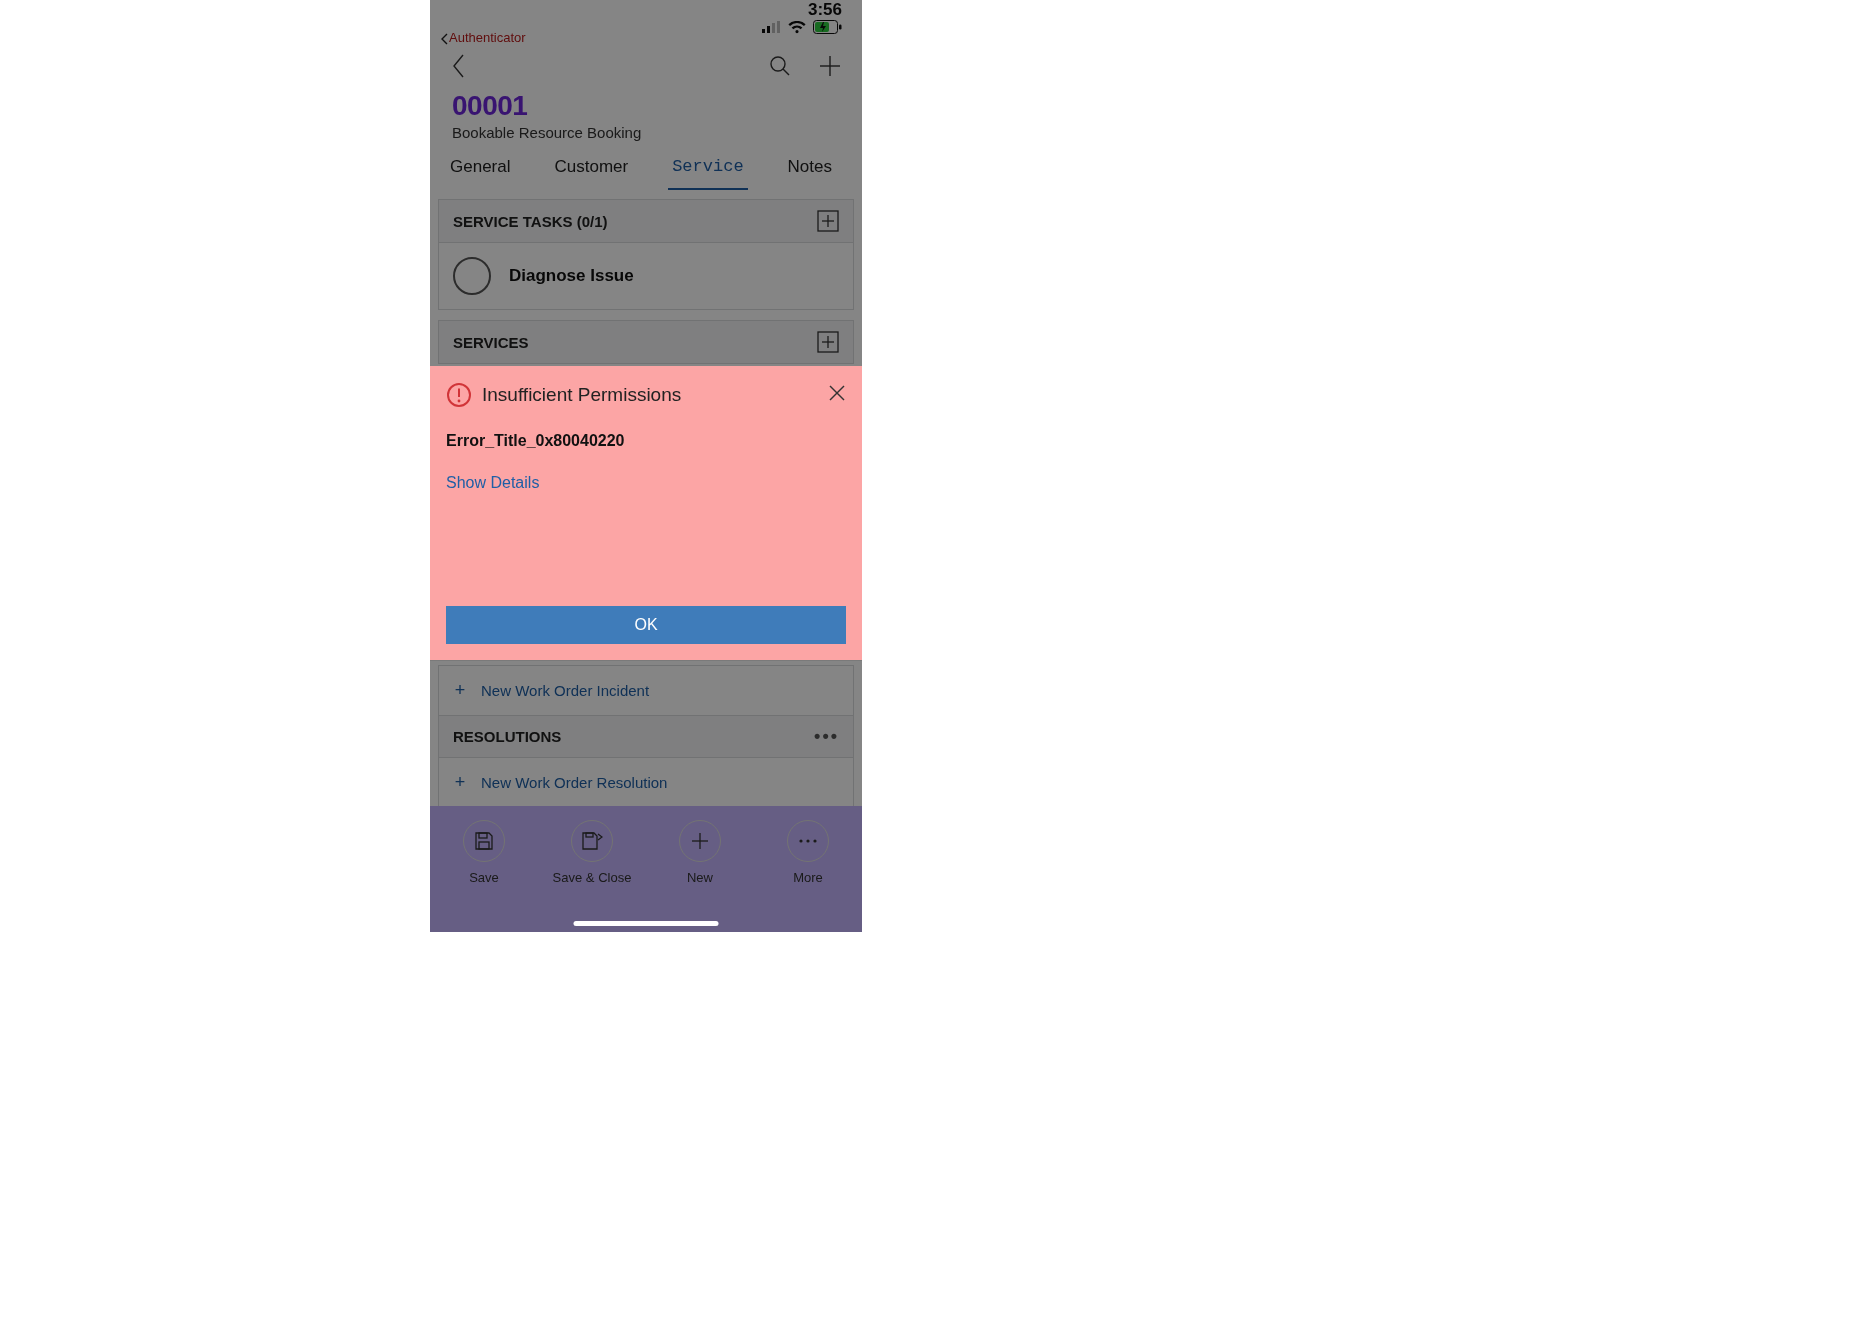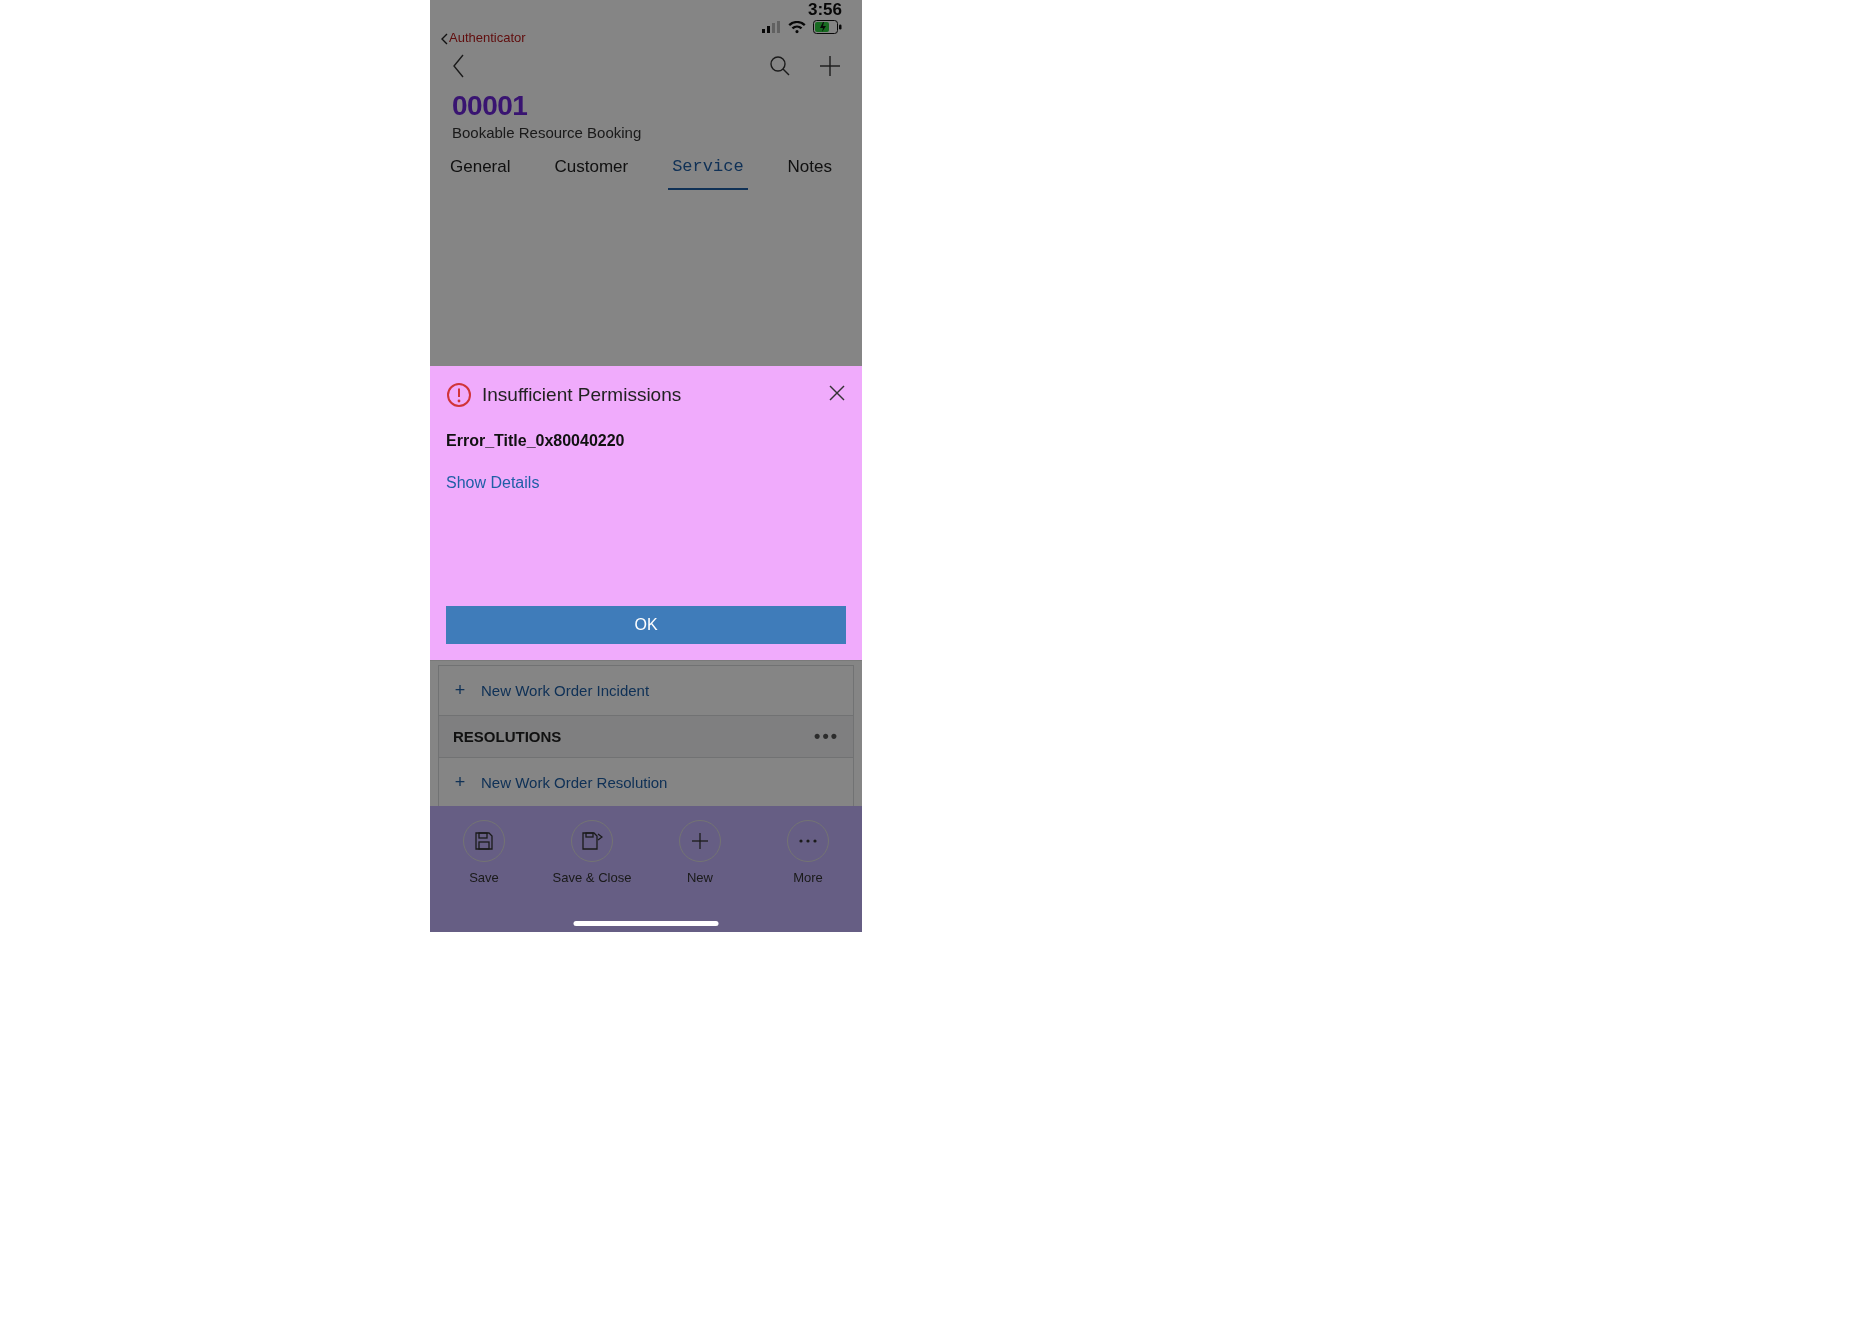--- a/index.html
+++ b/index.html
@@ -30,21 +30,21 @@
     .task-label { font-size: 17px; font-weight: 600; color: #111; }
     .link-row { border: 1px solid #d9dbdd; border-top: 0; padding: 14px 14px; display: flex; align-items: center; gap: 14px; color: #1f5fa6; font-size: 15px; }
     .link-row .plus { font-size: 18px; width: 14px; text-align: center; }
     .ellipsis { font-size: 18px; color: #555; letter-spacing: 2px; }
     .bottom-bar { position: absolute; left: 0; right: 0; bottom: 0; height: 126px; background: #c4b5fd; display: flex; justify-content: space-around; align-items: flex-start; padding-top: 14px; }
     .bb-item { display: flex; flex-direction: column; align-items: center; gap: 8px; width: 25%; }
     .bb-icn { width: 42px; height: 42px; border-radius: 50%; border: 1px solid #dcdcdc; display: flex; align-items: center; justify-content: center; }
     .bb-label { font-size: 13px; color: #333; }
     .home-ind { position: absolute; bottom: 6px; left: 50%; transform: translateX(-50%); width: 145px; height: 5px; background: #fff; border-radius: 3px; }
     
-    .dialog { position: absolute; left: 0; right: 0; top: 366px; background: #f0abfc; padding: 16px 16px 16px 16px; height: 294px; box-shadow: 0 1px 0 rgba(0,0,0,0.08); }
+    .dialog { position: absolute; left: 0; right: 0; top: 366px; background: #fca5a5; padding: 16px 16px 16px 16px; height: 294px; box-shadow: 0 1px 0 rgba(0,0,0,0.08); }
     .dlg-hdr { display: flex; align-items: center; justify-content: space-between; }
     .dlg-left { display: flex; align-items: center; gap: 10px; }
     .dlg-title { font-size: 19px; color: #222; }
     .dlg-close { width: 18px; height: 18px; color: #333; }
     .dlg-err { font-size: 16px; font-weight: 700; color: #111; margin-top: 24px; }
     .dlg-link { color: #1f5fa6; font-size: 16px; margin-top: 24px; display: inline-block; }
     .dlg-ok { position: absolute; left: 16px; right: 16px; bottom: 16px; background: #3f7cba; color: #fff; text-align: center; font-size: 16px; padding: 10px 1px; }
     .sec2 { margin-top: 10px; }
     
     .lower-sections { position: absolute; left: 8px; right: 8px; top: 665px; }
@@ -111,20 +111,42 @@
     </div>
 
     <div class="tabs">
       <span class="tab">General</span>
       <span class="tab">Customer</span>
       <span class="tab active">Service</span>
       <span class="tab">Notes</span>
       <span class="tab">Timeline</span>
     </div>
 
+    <div class="content">
+      <div class="section-hdr">
+        <span>SERVICE TASKS (0/1)</span>
+        <svg class="add-sq" viewBox="0 0 22 22">
+            <rect x="1" y="1" width="20" height="20" fill="none" stroke="#333" stroke-width="1.3"></rect>
+            <line x1="11" y1="5" x2="11" y2="17" stroke="#333" stroke-width="1.3"></line>
+            <line x1="5" y1="11" x2="17" y2="11" stroke="#333" stroke-width="1.3"></line>
+          </svg>
+      </div>
+      <div class="task-item">
+        <span class="task-circle"></span>
+        <span class="task-label">Diagnose Issue</span>
+      </div>
+      <div class="section-hdr sec2">
+        <span>SERVICES</span>
+        <svg class="add-sq" viewBox="0 0 22 22">
+            <rect x="1" y="1" width="20" height="20" fill="none" stroke="#333" stroke-width="1.3"></rect>
+            <line x1="11" y1="5" x2="11" y2="17" stroke="#333" stroke-width="1.3"></line>
+            <line x1="5" y1="11" x2="17" y2="11" stroke="#333" stroke-width="1.3"></line>
+          </svg>
+      </div>
+    </div>
 
     <div class="lower-sections">
       <div class="link-row" style="border-top:1px solid #d9dbdd">
         <span class="plus">+</span>
         <span>New Work Order Incident</span>
       </div>
       <div class="section-hdr" style="margin-top:0;border-top:0">
         <span>RESOLUTIONS</span>
         <span class="ellipsis">•••</span>
       </div>

